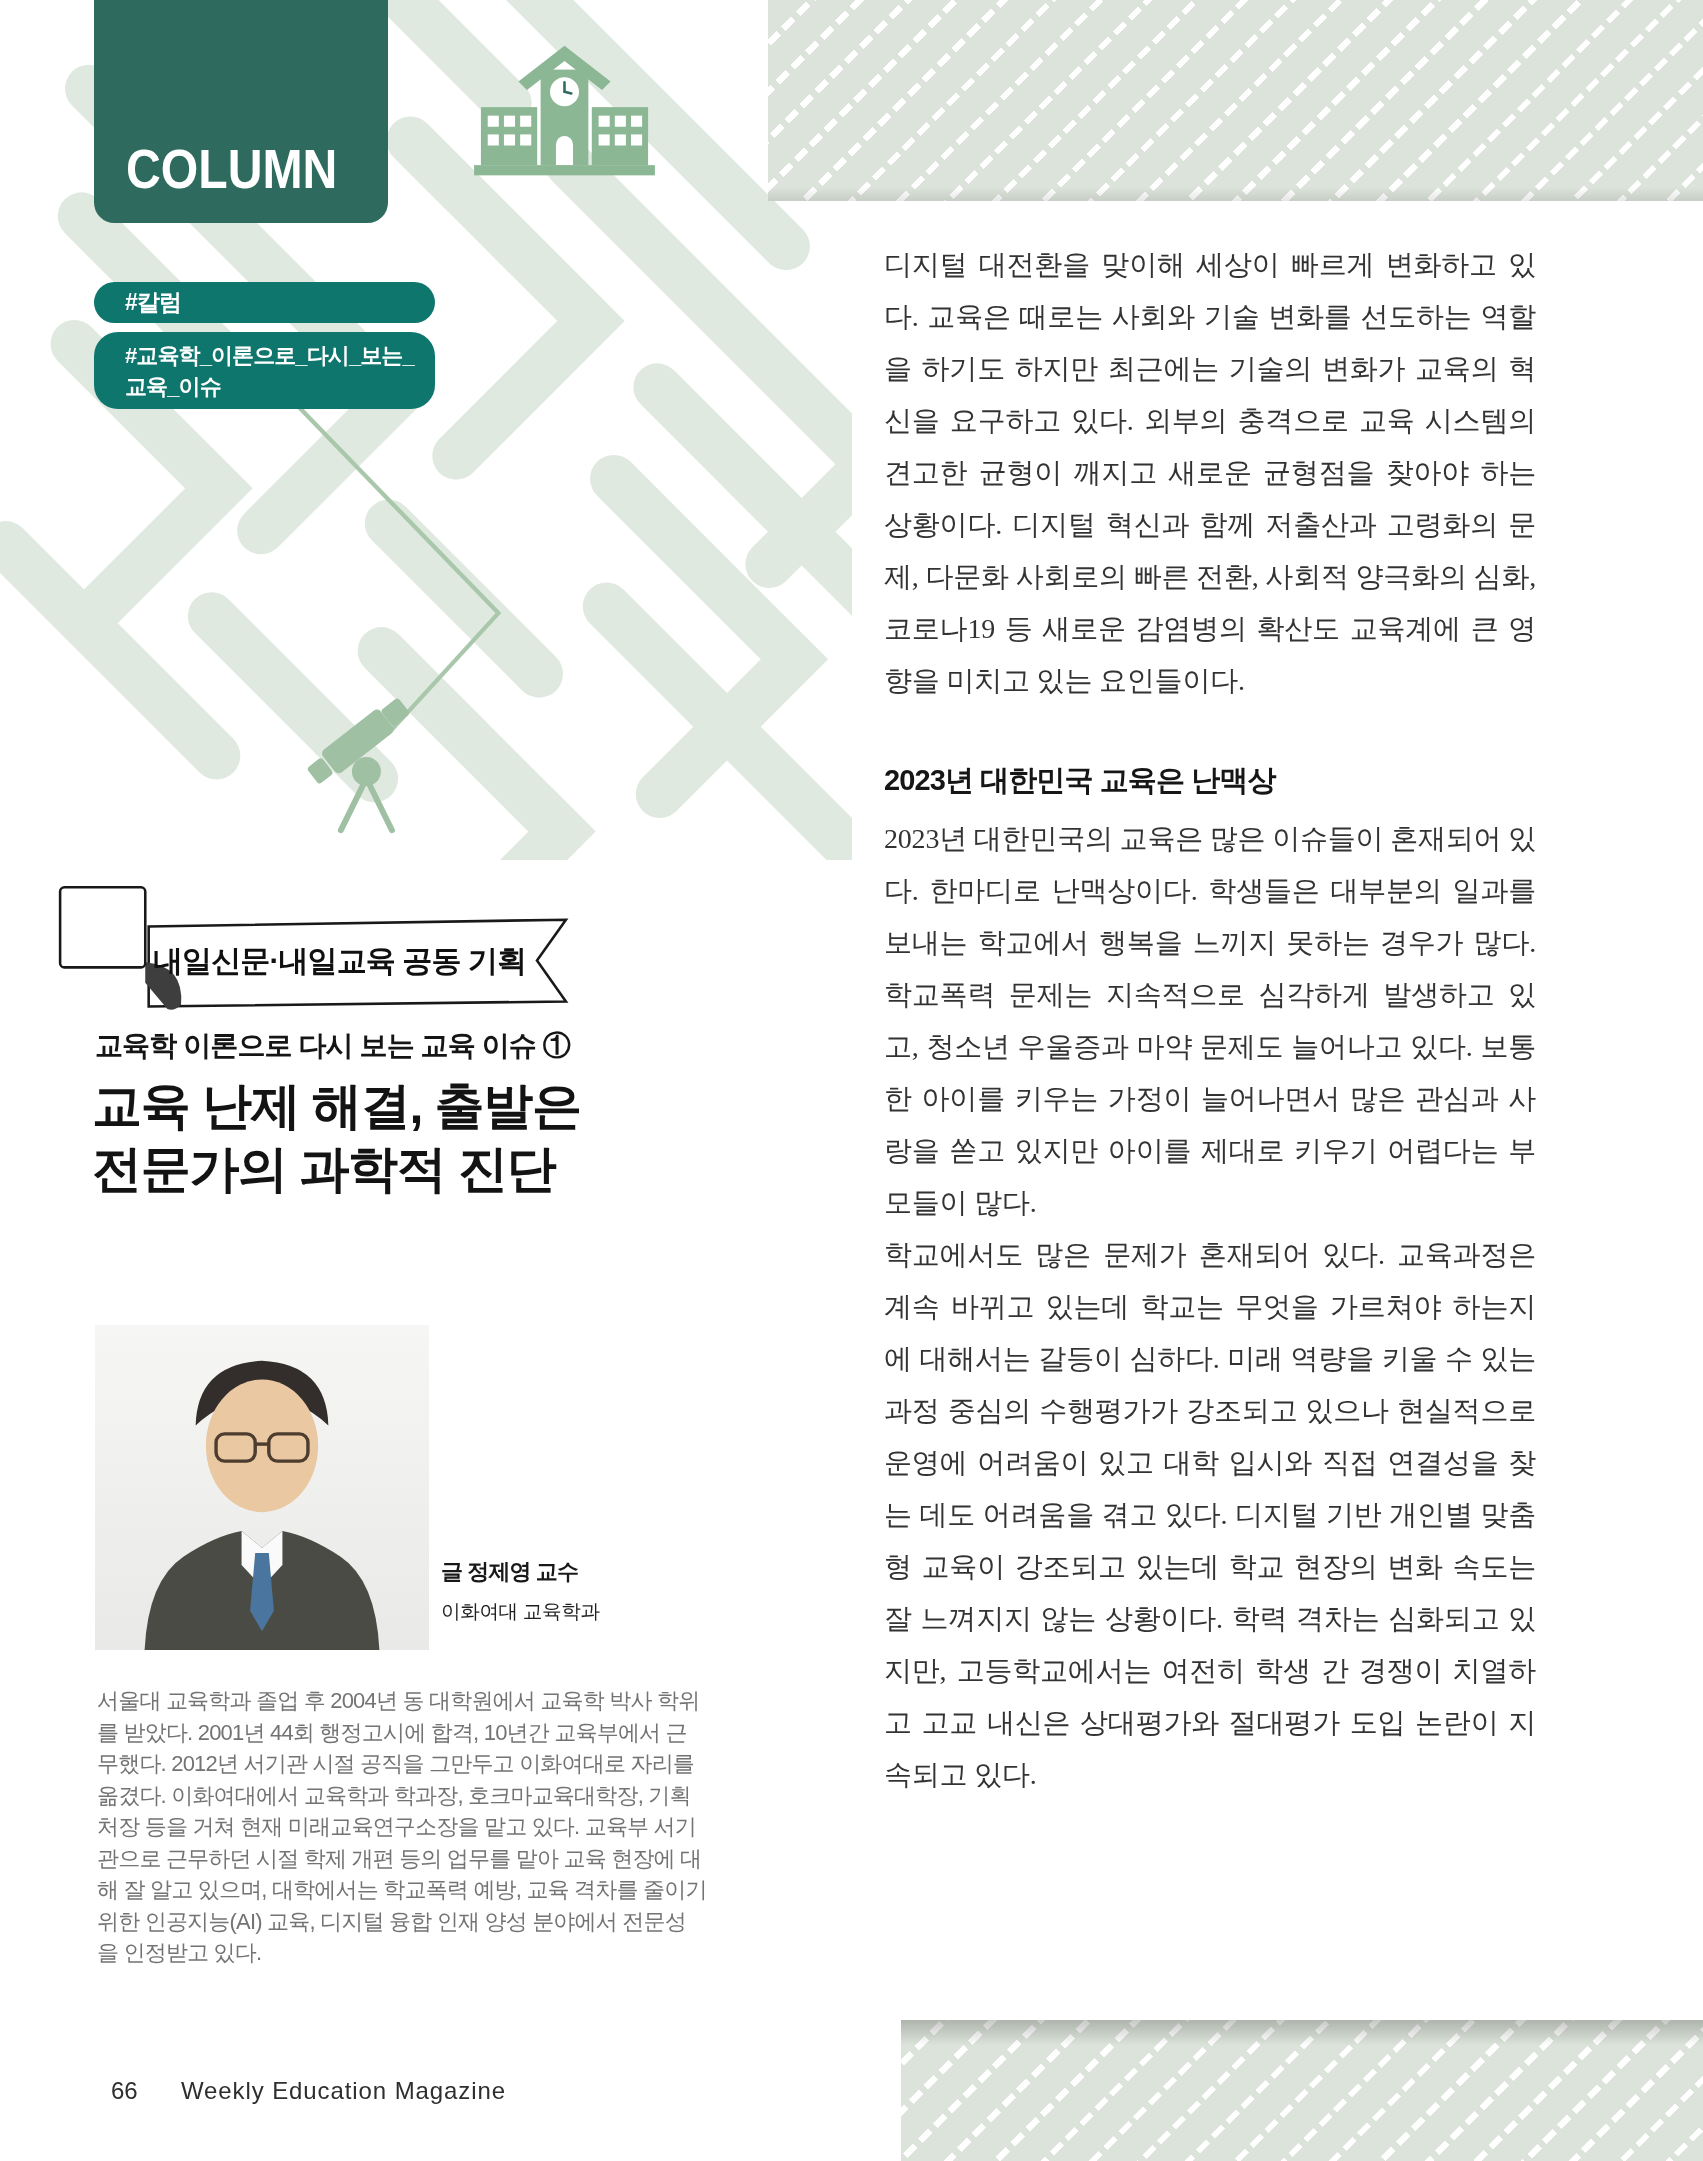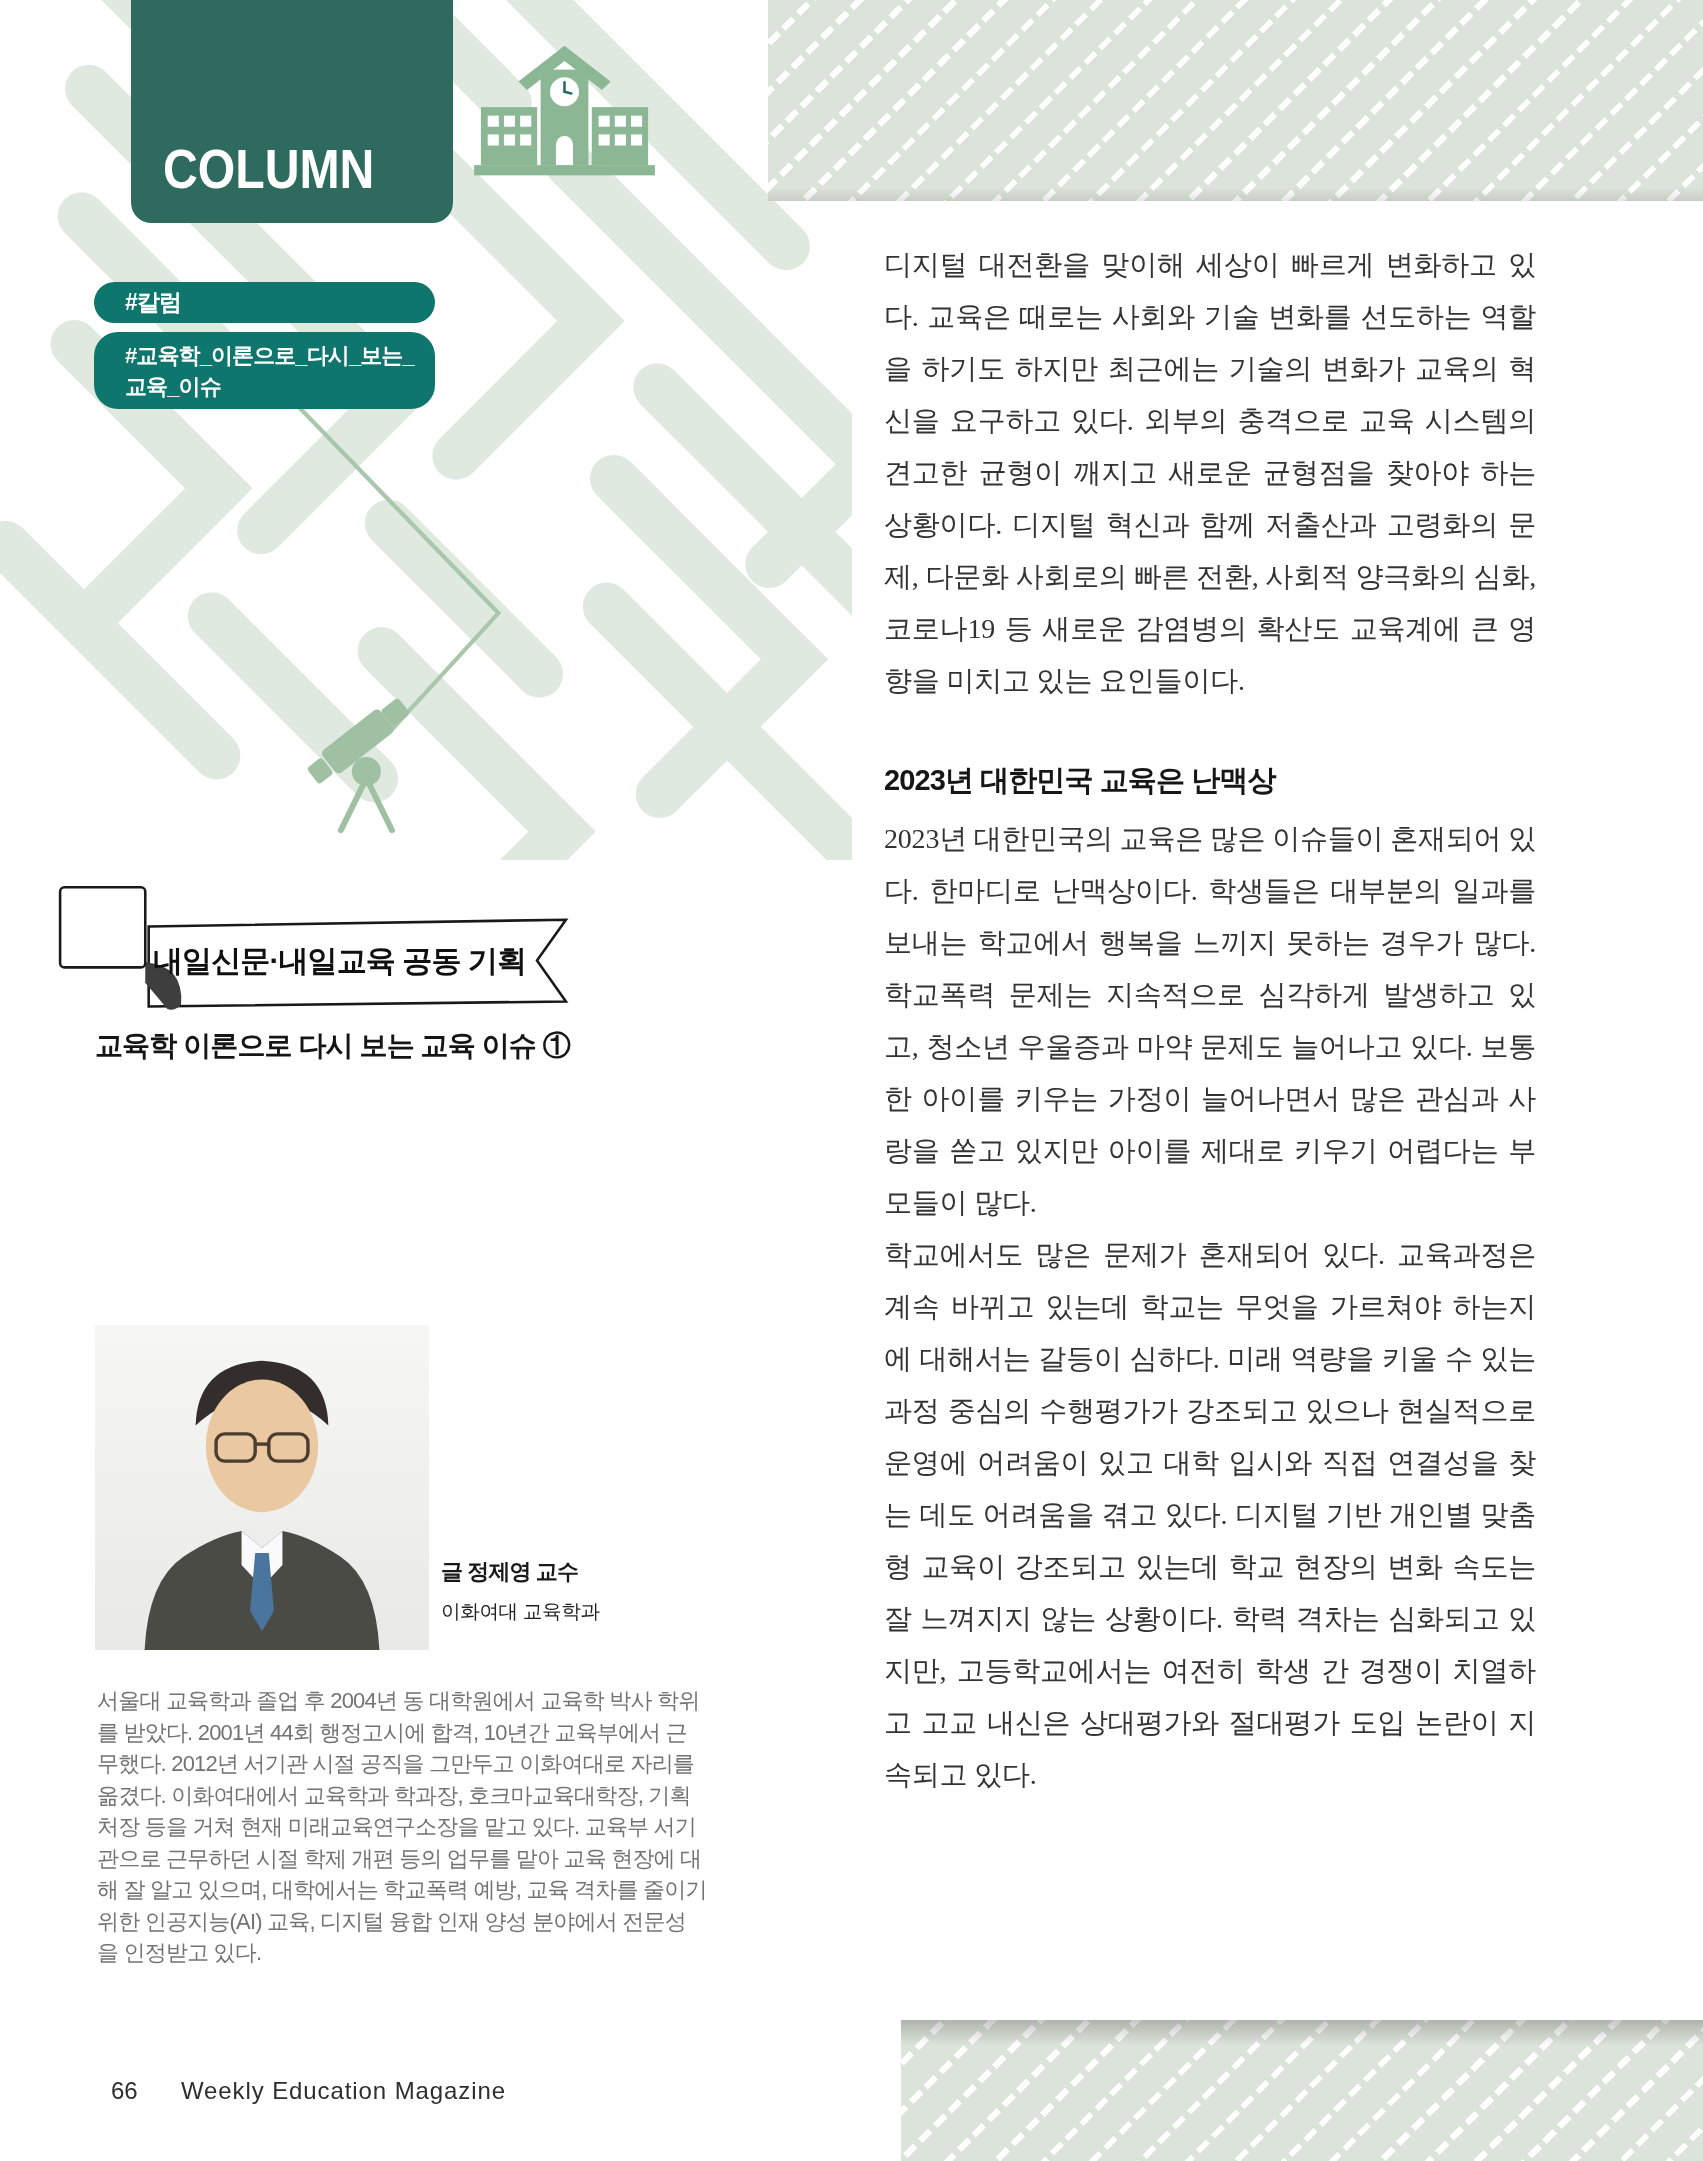--- a/index.html
+++ b/index.html
@@ -16,22 +16,22 @@
   #stripe-top{position:absolute;left:768px;top:0;width:935px;height:201px;z-index:2;}
   #stripe-top::after{content:"";position:absolute;inset:0;
     background:linear-gradient(to top, rgba(70,75,68,.14), rgba(70,75,68,0) 13.6px);}
   #stripe-bottom{position:absolute;left:901px;top:2020px;width:802px;height:141px;z-index:2;}
   #stripe-bottom::after{content:"";position:absolute;inset:0;
     background:linear-gradient(to bottom, rgba(70,75,68,.30), rgba(70,75,68,0) 25.6px);}
 
   #maze{position:absolute;left:0;top:0;z-index:1;}
 
   
-  .column-box{position:absolute;left:94px;top:0;width:322px;height:223px;z-index:3;
-    background:#2e6b5e;border-radius:0 0 20.4px 20.4px;margin-left:37px;}
+  .column-box{position:absolute;left:94px;top:0;width:294px;height:223px;z-index:3;
+    background:#2e6b5e;border-radius:0 0 20.4px 20.4px;}
   .column-box .label{position:absolute;left:32px;bottom:22px;color:#ffffff;
     font-size:56px;font-weight:800;letter-spacing:0px;display:inline-block;
     transform:scaleX(.86);transform-origin:left bottom;white-space:nowrap;}
   .tag{position:absolute;left:94px;z-index:3;background:#0f766e;color:#ffffff;
     font-weight:bold;box-sizing:border-box;letter-spacing:-0.9px;margin-top:36px;}
   #tag1{top:246px;width:341px;height:41px;border-radius:22px;font-size:23px;
     line-height:41px;padding-left:31px;}
   #tag2{top:296px;width:341px;height:77px;border-radius:24px;font-size:22px;
     line-height:31.5px;padding:7.7px 0 0 31px;}
   #school-icon{position:absolute;left:474px;top:44px;z-index:3;}
@@ -154,20 +154,24 @@
   </svg>
 
   <svg id="ribbon" width="545" height="145" viewBox="0 0 640 170">
     <path d="M110,58 L600,50 L566,98 L600,146 L110,152 Z" fill="#ffffff" stroke="#191919" stroke-width="3"></path>
     <path d="M106,100 q46,4 42,50 q-8,8 -16,5 L106,124 Z" fill="#3e3e3e"></path>
     <rect x="6" y="12" width="100" height="94" rx="5" fill="#ffffff" stroke="#191919" stroke-width="3"></rect>
   </svg>
   <div class="banner-text">내일신문·내일교육 공동 기획</div>
 
   <div class="kicker">교육학 이론으로 다시 보는 교육 이슈 ①</div>
+  <div class="title">
+    <div>교육 난제 해결, 출발은</div>
+    <div>전문가의 과학적 진단</div>
+  </div>
 
   <div class="photo">
     <svg width="334" height="325" viewBox="0 0 392 382">
       <path d="M118,118 Q120,46 196,42 Q272,46 274,118 Q240,86 196,84 Q152,86 118,118 Z" fill="#332e2b"></path>
       <ellipse cx="196" cy="142" rx="66" ry="78" fill="#eac8a2"></ellipse>
       <g fill="none" stroke="#4c3d2e" stroke-width="4">
         <rect x="142" y="128" width="46" height="32" rx="10"></rect>
         <rect x="204" y="128" width="46" height="32" rx="10"></rect>
         <line x1="188" y1="140" x2="204" y2="140"></line>
       </g>

